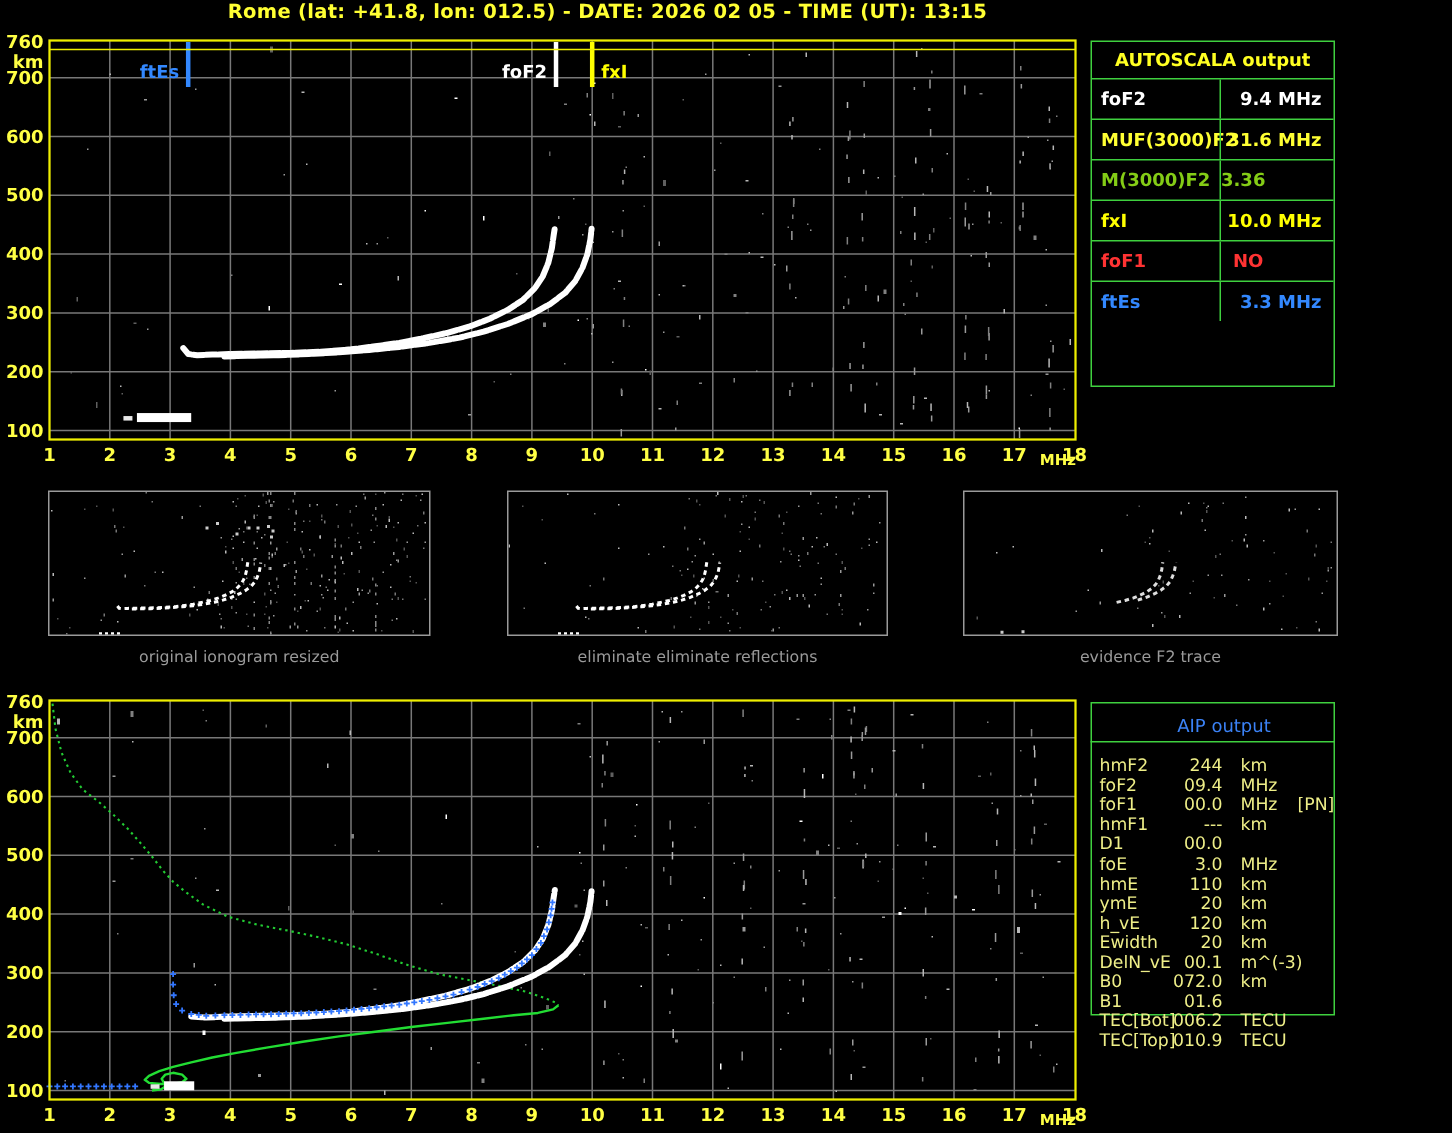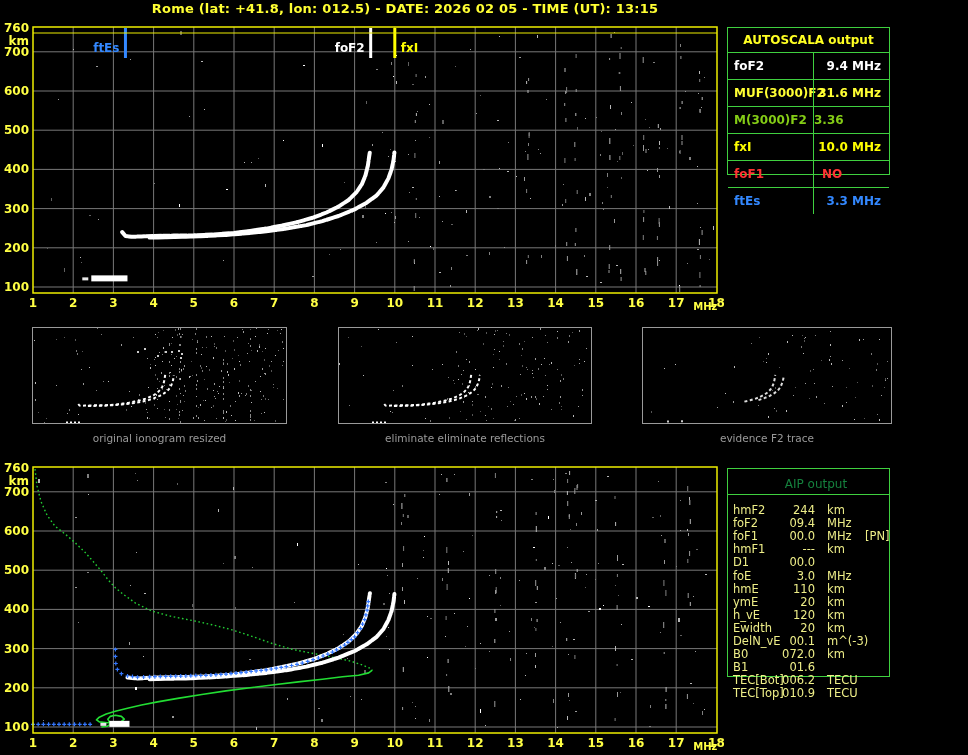--- a/index.html
+++ b/index.html
@@ -5,33 +5,33 @@
   html,body{margin:0;padding:0;background:#000;}
   body{width:968px;height:755px;position:relative;overflow:hidden;
        font-family:"DejaVu Sans","Liberation Sans",sans-serif;}
   .abs{position:absolute;}
   #title{left:0;top:1px;width:810px;text-align:center;color:#ffff33;
          font-size:13px;font-weight:bold;letter-spacing:0.2px;}
   svg{position:absolute;left:0;display:block;}
   #svg-top{top:20px;}
   #svg-bottom{top:458px;}
   
-  #autoscala{left:727px;top:27px;width:163px;height:148px;border:1px solid #3fd03f;
+  #autoscala{left:727px;top:27px;width:163px;height:231px;border:1px solid #3fd03f;
              box-sizing:border-box;color:#ffff33;font-weight:bold;font-size:12px;}
   #autoscala .hdr{height:24px;line-height:24px;text-align:center;color:#ffff22;}
   #autoscala .row{position:relative;height:26px;line-height:26px;border-top:1px solid #3fd03f;}
   #autoscala .lbl{position:absolute;left:6px;top:0;}
   #autoscala .val{position:absolute;left:85px;right:0;top:0;border-left:1px solid #3fd03f;
                   height:26px;box-sizing:border-box;}
   #autoscala .val span{position:absolute;top:0;right:8px;}
   #autoscala .val.left span{right:auto;left:8px;}
   #autoscala .val.center span{right:auto;left:0;width:100%;text-align:left;}
   
   #aip-box{left:727px;top:468px;width:163px;height:209px;border:1px solid #3fd03f;box-sizing:border-box;}
-  #aip-hdr{left:727px;top:477px;width:178px;text-align:center;color:#15803d;font-size:12px;}
+  #aip-hdr{left:727px;top:477px;width:178px;text-align:center;color:#3b82f6;font-size:12px;}
   #aip-div{left:727px;top:494px;width:163px;height:0;border-top:1px solid #3fd03f;}
   .aip-row{left:727px;width:240px;height:13px;color:#eeee88;font-size:11.5px;}
   .aip-row .l{position:absolute;left:6px;}
   .aip-row .v{position:absolute;left:30px;width:58px;text-align:right;}
   .aip-row .u{position:absolute;left:100px;}
   .aip-row .x{position:absolute;left:138px;}
   
   .thumb{top:327px;height:97px;background:#000;border:1px solid #9a9a9a;box-sizing:border-box;}
   .cap{top:432px;color:#9a9a9a;font-size:10.5px;text-align:center;}
 </style>

